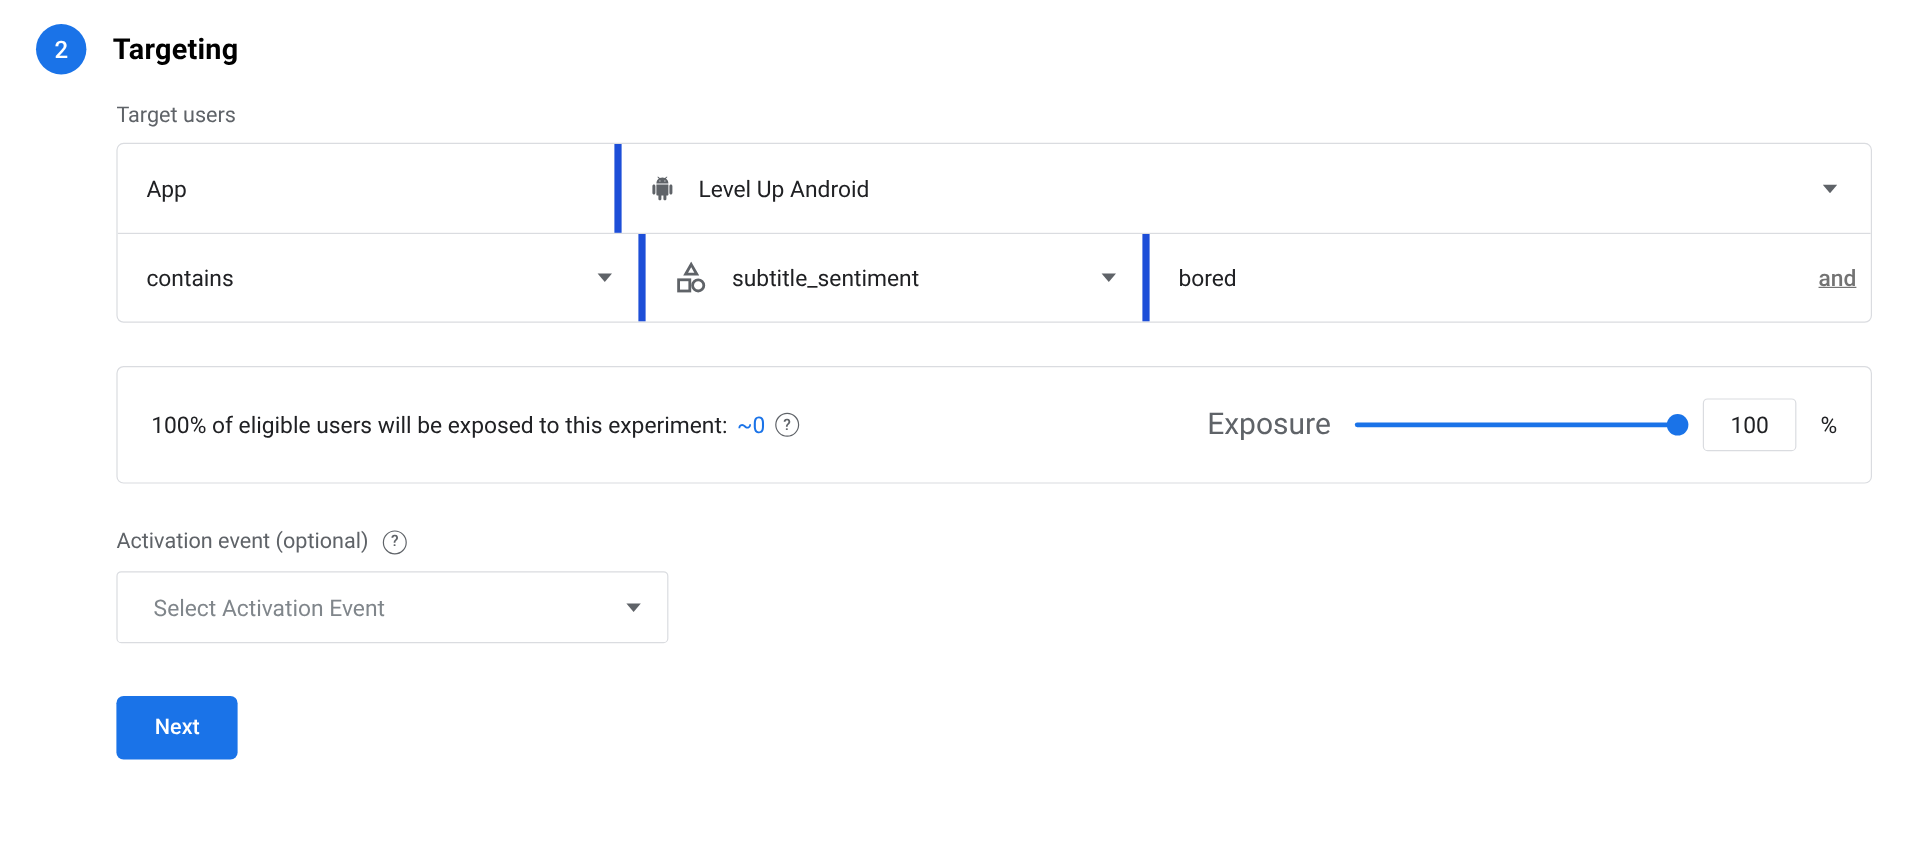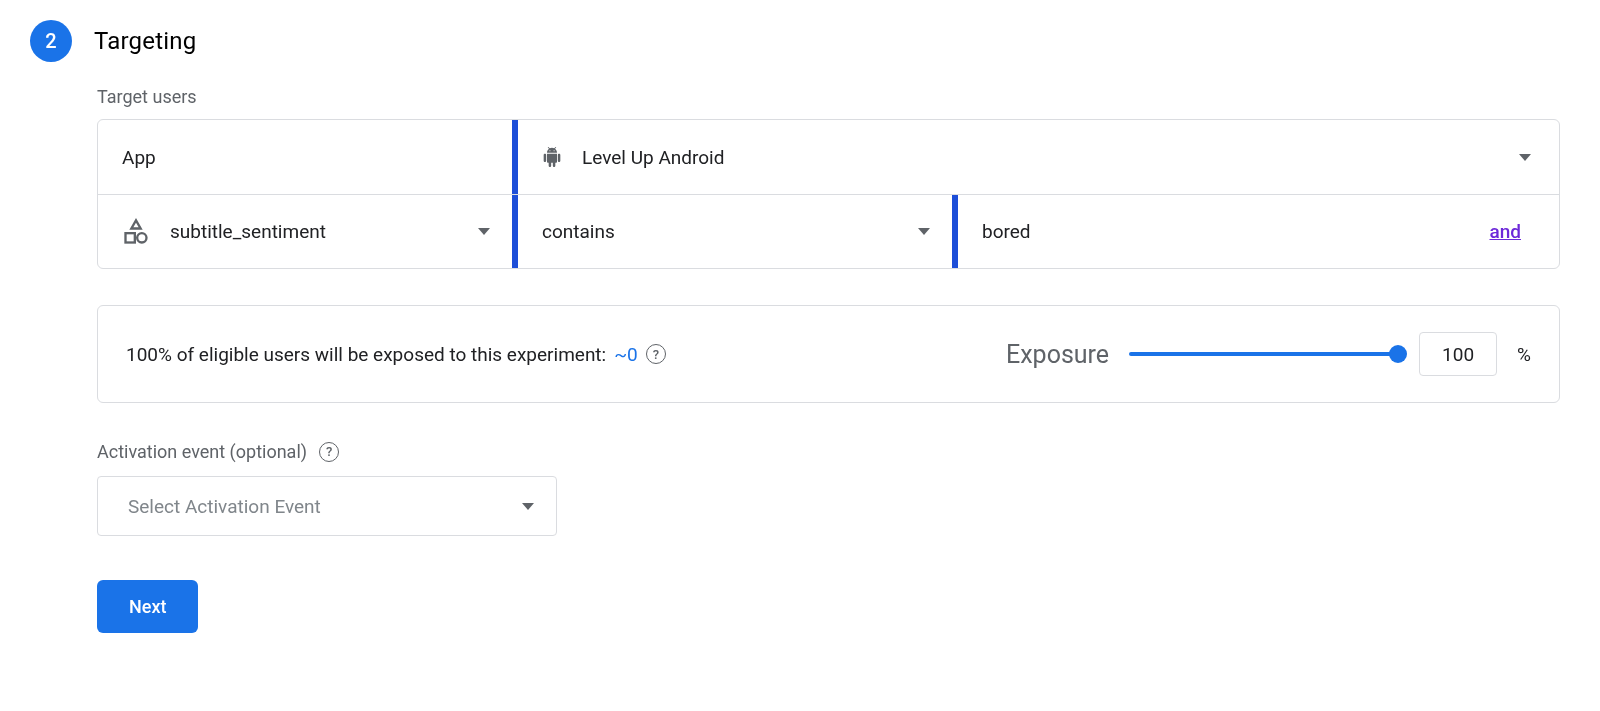--- a/index.html
+++ b/index.html
@@ -30,21 +30,21 @@
     color: #fff;
     display: flex;
     align-items: center;
     justify-content: center;
     font-size: 20px;
     font-weight: 500;
     flex-shrink: 0;
   }
   .step-title {
     font-size: 24px;
-    font-weight: 400;
+    font-weight: 700;
     color: #000;
     letter-spacing: 0.2px;
   }
 
   .content {
     margin-left: 66px;
     border-left: 1px solid #fff; 
   }
 
   
@@ -107,22 +107,22 @@
     width: 440px;
     position: relative;
     padding-left: 24px;
   }
   .cell-value {
     flex: 1;
     position: relative;
   }
   .and-link {
     position: absolute;
-    right: 38px;
-    color: #6d28d9;
+    right: 12px;
+    color: #737373;
     font-size: 19px;
     font-weight: 500;
     cursor: pointer;
     text-decoration: underline;
   }
 
   .caret {
     width: 0; height: 0;
     border-left: 6px solid transparent;
     border-right: 6px solid transparent;
@@ -282,31 +282,31 @@
         <div class="cell cell-app-value">
           <svg class="icon-android" viewBox="0 0 24 24">
             <path d="M6 18c0 .55.45 1 1 1h1v3.5c0 .83.67 1.5 1.5 1.5s1.5-.67 1.5-1.5V19h2v3.5c0 .83.67 1.5 1.5 1.5s1.5-.67 1.5-1.5V19h1c.55 0 1-.45 1-1V8H6v10zM3.5 8C2.67 8 2 8.67 2 9.5v7c0 .83.67 1.5 1.5 1.5S5 17.33 5 16.5v-7C5 8.67 4.33 8 3.5 8zm17 0c-.83 0-1.5.67-1.5 1.5v7c0 .83.67 1.5 1.5 1.5s1.5-.67 1.5-1.5v-7c0-.83-.67-1.5-1.5-1.5zM15.53 2.16l1.3-1.3c.2-.2.2-.51 0-.71-.2-.2-.51-.2-.71 0l-1.48 1.48C13.85 1.23 12.95 1 12 1c-.96 0-1.86.23-2.66.63L7.85.15c-.2-.2-.51-.2-.71 0-.2.2-.2.51 0 .71l1.31 1.31C6.97 3.26 6 5.01 6 7h12c0-1.99-.97-3.75-2.47-4.84zM10 5H9V4h1v1zm5 0h-1V4h1v1z"></path>
           </svg>
           <span>Level Up Android</span>
           <div class="dropdown-caret caret"></div>
         </div>
       </div>
 
       <div class="target-row">
+        <div class="cell cell-operator divider-right">
+          <span>contains</span>
+          <div class="caret" style="position:absolute; right:22px;"></div>
+        </div>
         <div class="cell cell-property divider-right">
           <svg class="icon-shapes" viewBox="0 0 24 24" fill="none" stroke="#5f6368" stroke-width="2">
             <path d="M12 2 L16 9 L8 9 Z"></path>
             <rect x="3" y="13" width="8" height="8"></rect>
             <circle cx="17" cy="17" r="4"></circle>
           </svg>
           <span>subtitle_sentiment</span>
-          <div class="caret" style="position:absolute; right:22px;"></div>
-        </div>
-        <div class="cell cell-operator divider-right">
-          <span>contains</span>
           <div class="caret" style="position:absolute; right:22px;"></div>
         </div>
         <div class="cell cell-value">
           <span>bored</span>
           <span class="and-link">and</span>
         </div>
       </div>
 
     </div>
 

